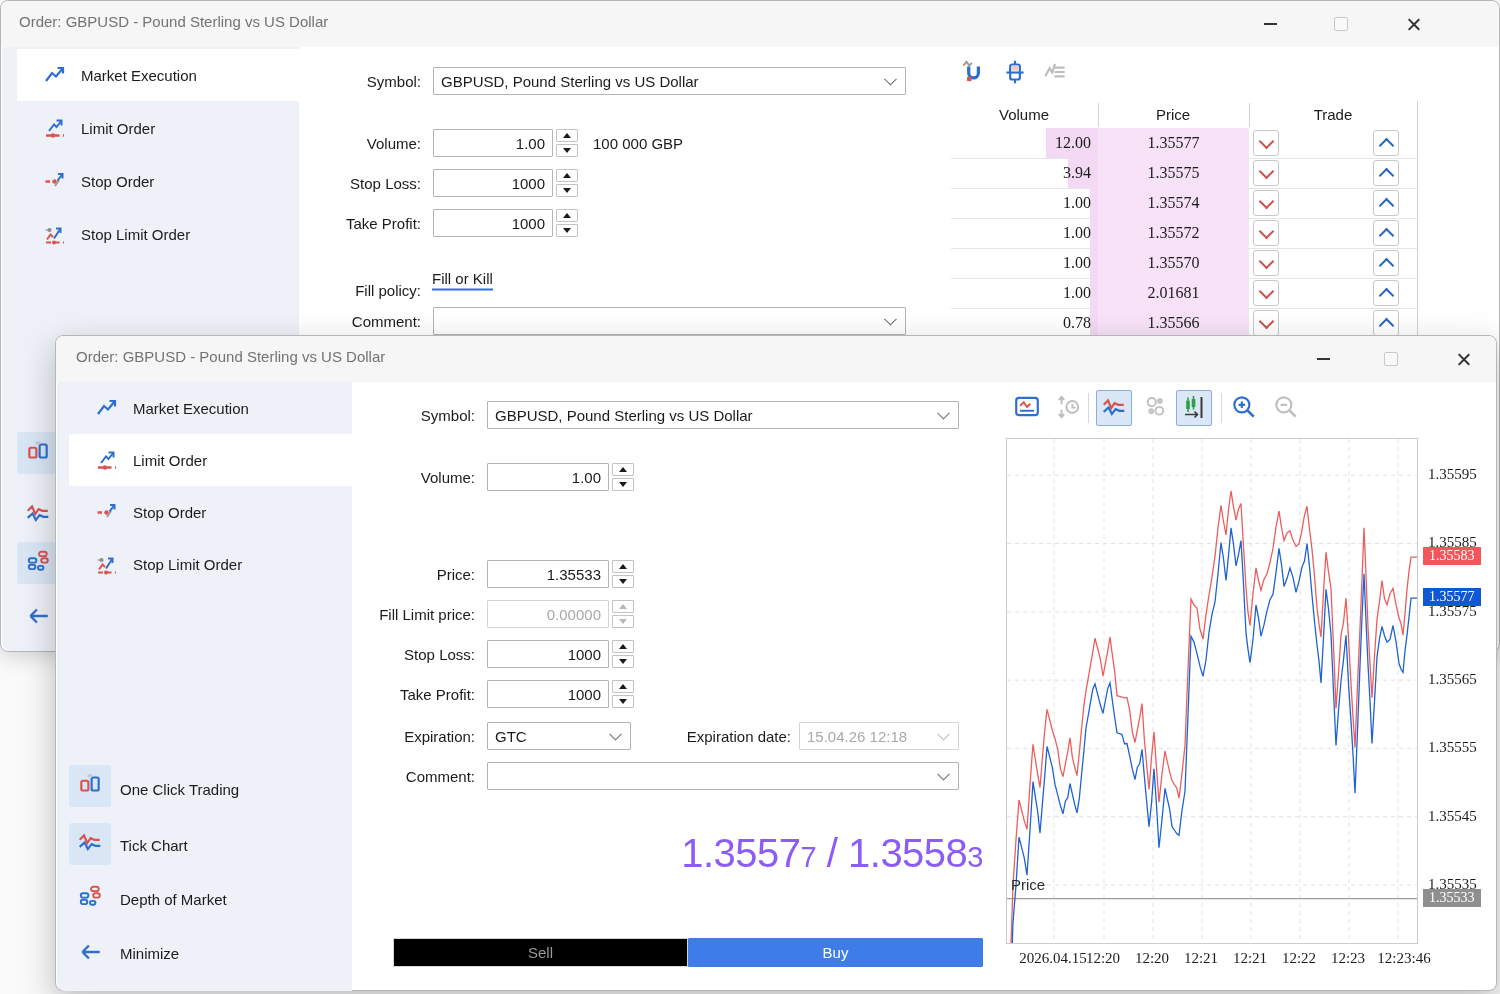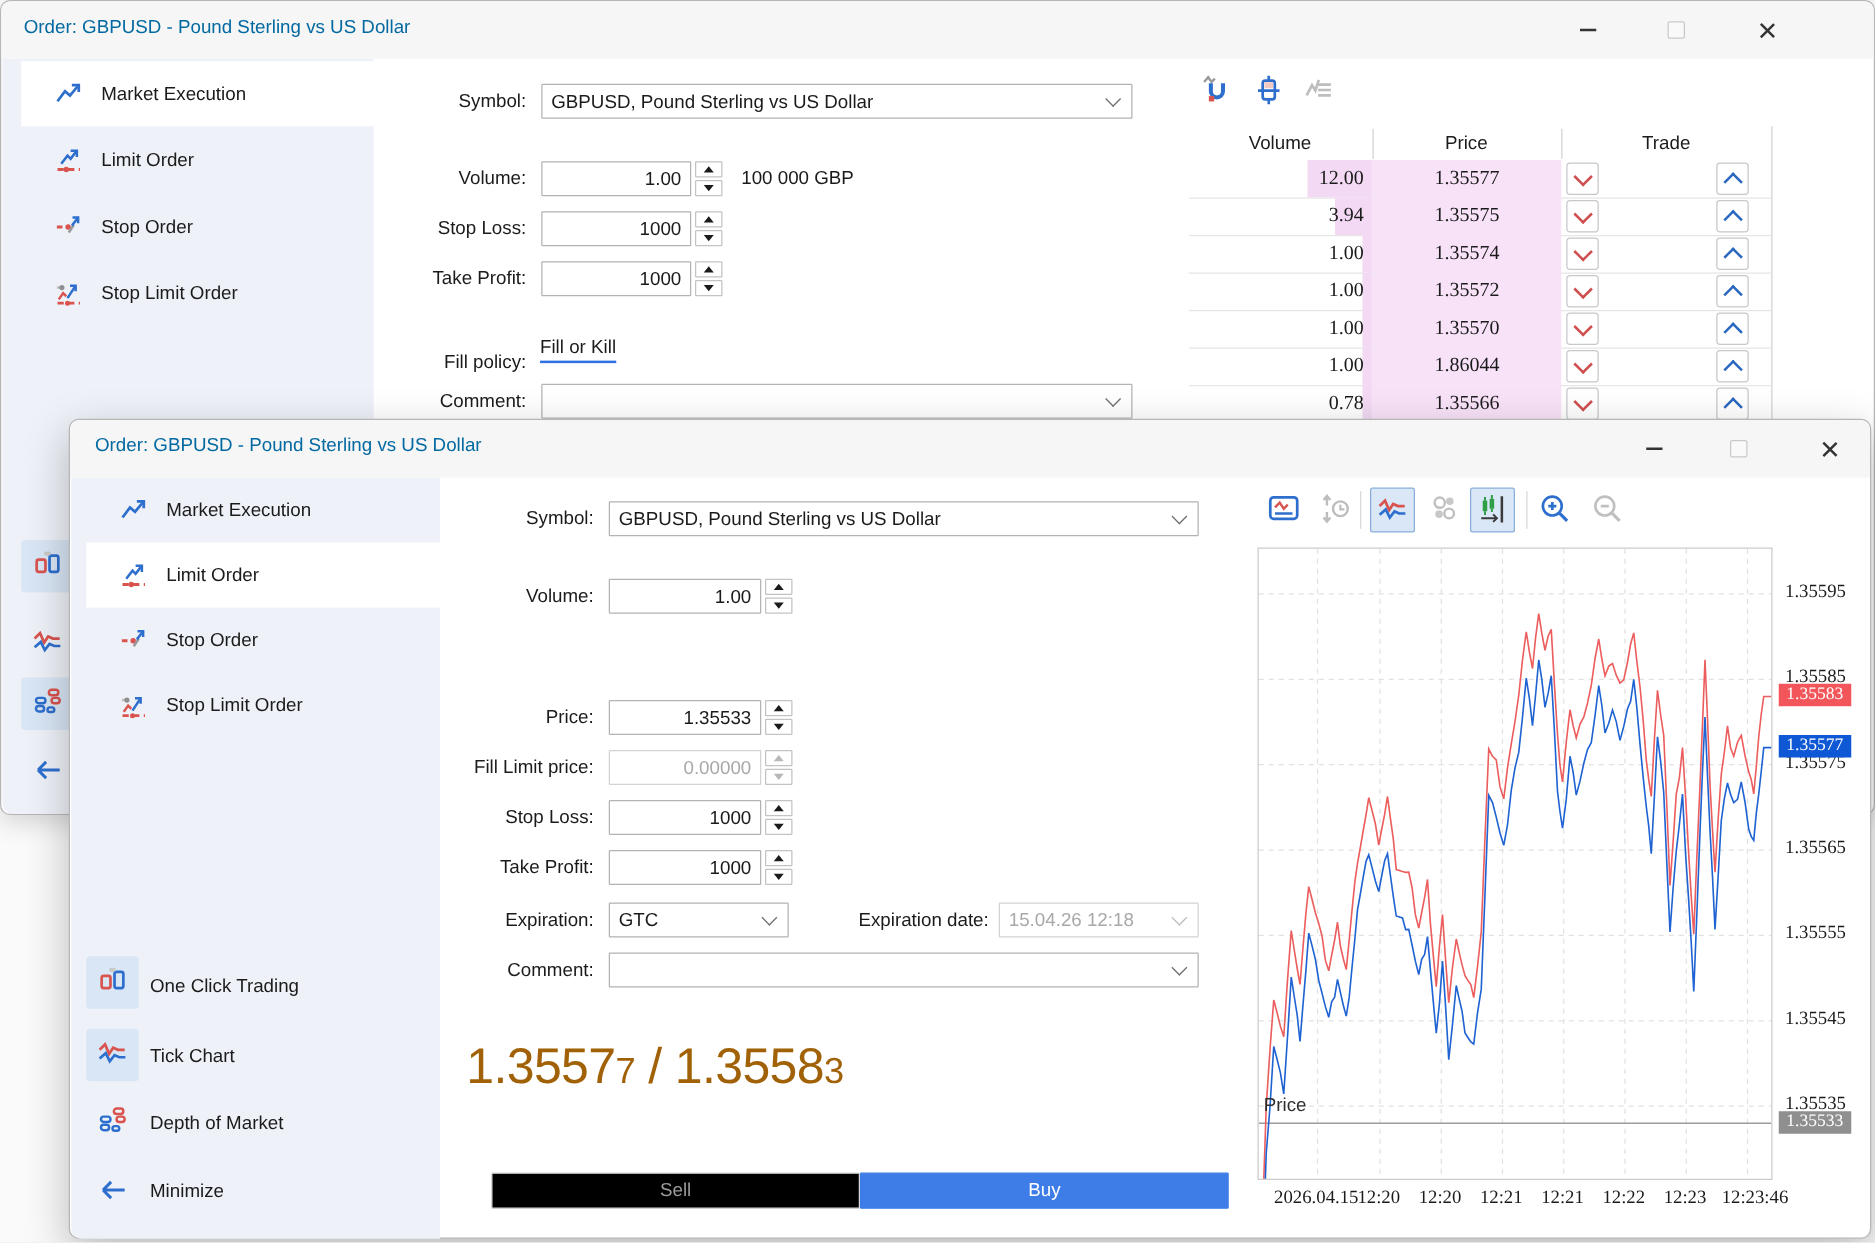--- a/index.html
+++ b/index.html
@@ -1,19 +1,19 @@
 <!DOCTYPE html>
 <html><head>
 <meta charset="utf-8">
 <style>
   html,body{margin:0;padding:0;background:#e9e9e9;font-family:"Liberation Sans",sans-serif;color:#1b1b1b;}
   #stage{position:relative;width:1500px;height:994px;background:#fafafa;overflow:hidden;}
   .win{position:absolute;background:#fff;border:1px solid #b6b6b6;border-radius:8px;box-sizing:border-box;}
   .titlebar{position:absolute;left:0;top:0;right:0;height:46px;background:#f6f6f6;border-radius:8px 8px 0 0;}
-  .title{position:absolute;left:18px;top:12px;font-size:15px;color:#0369a1;white-space:nowrap;}
+  .title{position:absolute;left:18px;top:12px;font-size:15px;color:#737373;white-space:nowrap;}
   .wc{position:absolute;top:8px;width:30px;height:30px;display:flex;align-items:center;justify-content:center;background:none;border:none;padding:0;cursor:default;}
   .wc-min i{display:block;width:13px;height:2px;background:#333;}
   .wc-max i{display:block;width:12px;height:12px;border:1.4px solid #c9c9c9;border-radius:2px;background:#f9f9f9;}
   .x{position:relative;width:15px;height:15px;display:block;}
   .x:before,.x:after{content:"";position:absolute;left:7px;top:0;width:1.7px;height:15px;background:#333;}
   .x:before{transform:rotate(45deg);} .x:after{transform:rotate(-45deg);}
   .side{position:absolute;background:#eef2f8;}
   .sitem{position:absolute;display:flex;align-items:center;font-size:15px;}
   .sitem .lab{margin-left:64px;white-space:nowrap;}
   .sitem .ic{position:absolute;left:26px;top:50%;transform:translateY(-50%);display:flex;}
@@ -47,21 +47,21 @@
   .tactive{background:#d9e7f7;border:1px solid #8aaeda;border-radius:2px;}
   .tsep{position:absolute;width:1px;background:#d8d8d8;}
   .plot{position:absolute;border:1px solid #cbcbcb;box-sizing:border-box;background:#fff;}
   .grid{stroke:#e1e1e1;stroke-dasharray:4 4;stroke-width:1;}
   .priceline{stroke:#9c9c9c;stroke-width:1.2;}
   .ask{fill:none;stroke:#ec5e5e;stroke-width:1.3;}
   .bid{fill:none;stroke:#1f63d2;stroke-width:1.3;}
   .yaxis span{position:absolute;left:10px;font-size:15px;font-family:"Liberation Serif",serif;transform:translateY(-50%);white-space:nowrap;}
   .xaxis span{position:absolute;top:0;font-size:15px;font-family:"Liberation Serif",serif;transform:translateX(-50%);white-space:nowrap;}
   .badge{position:absolute;color:#fff;font-size:14px;font-family:"Liberation Serif",serif;padding:1px 6px;white-space:nowrap;transform:translateY(-50%);}
-  .quote{position:absolute;text-align:left;font-size:40px;letter-spacing:-0.5px;color:#a16207;white-space:nowrap;}
+  .quote{position:absolute;text-align:right;font-size:40px;letter-spacing:-0.5px;color:#8b5cf6;white-space:nowrap;}
   .qs{font-size:29px;}
   .bigbtn{position:absolute;height:29px;font-size:15px;border-radius:1px;}
   .sell{background:#000000;color:#9a9a9a;border:1px solid #d6d6d6;margin-left:20px;}
   .buy{background:#3e7ce8;color:#fff;border:1px solid #3e7ce8;}
   .prlab{position:absolute;font-size:15px;color:#2e2e2e;background:transparent;}
 </style>
 </head>
 <body>
 
 <div id="stage">
@@ -300,21 +300,21 @@
         </button>
       <button class="btn-dom" style="left:1372px;top:249px;">
           <i class="cu"></i>
         </button>
       <div class="hline" style="left:950px;top:277px;width:466px;"></div>
     </div>
 
     <div>
       <div class="vol-bar" style="top: 277px; height: 30px; width: 8px; left: 1089px;"></div>
       <div class="dcell" style="left:950px;top:277px;width:140px;height:30px;justify-content:flex-end;">1.00</div>
-      <div class="pinkcell" style="left:1097px;top:277px;width:151px;height:30px;">1.86044</div>
+      <div class="pinkcell" style="left:1097px;top:277px;width:151px;height:30px;">2.01681</div>
       <button class="btn-dom" style="left:1252px;top:279px;">
           <i class="cd"></i>
         </button>
       <button class="btn-dom" style="left:1372px;top:279px;">
           <i class="cu"></i>
         </button>
       <div class="hline" style="left:950px;top:307px;width:466px;"></div>
     </div>
 
     <div>

